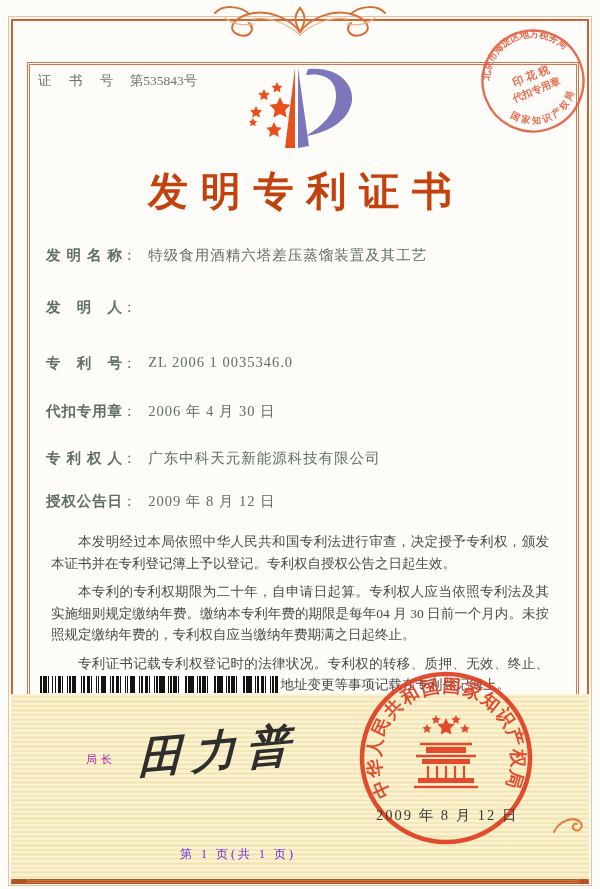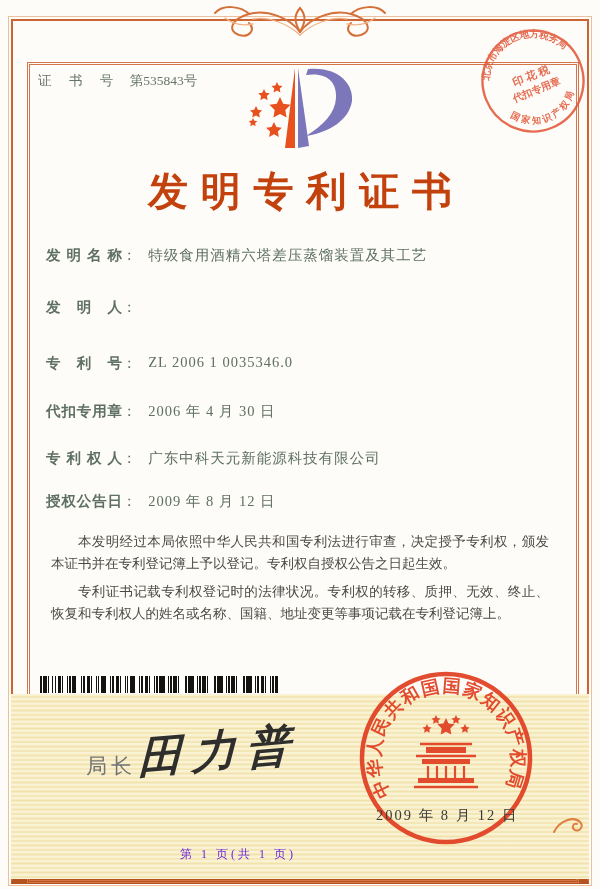--- a/index.html
+++ b/index.html
@@ -34,21 +34,21 @@
        line-height:21.5px;color:#4d4a45;text-align:justify;}
   .body-text p{margin:7px;text-indent:2em;}
 
   
   .barcode{position:absolute;left:40px;top:676px;width:238px;height:17px;
        background:repeating-linear-gradient(90deg,#151310 0 1.5px,#fff 1.5px 3px,
        #151310 3px 6.5px,#fff 6.5px 7.5px,#151310 7.5px 8.5px,#fff 8.5px 12px,
        #151310 12px 13px,#fff 13px 14.5px);}
   .wave-band{position:absolute;left:11px;top:694px;width:578px;height:185px;
        background:repeating-linear-gradient(180deg,#faf3d6 0px,#f9f1cf 1.5px,#f1e1ab 3px,#f9f1cf 4.5px);}
-  .director{position:absolute;left:86px;top:752px;font-size:21px;color:#737373;letter-spacing:4px;}
+  .director{position:absolute;left:86px;top:752px;font-size:11px;color:#a21caf;letter-spacing:4px;}
   .signature{position:absolute;left:138px;top:722px;font-size:44px;color:#2e2e2c;
        font-style:italic;font-weight:600;letter-spacing:10px;transform:rotate(-5deg) skewX(-6deg);}
   .seal{position:absolute;left:356px;top:668px;opacity:.93;}
   .grant-date-bottom{position:absolute;left:376px;top:806px;font-size:14.5px;
        color:#3a3a36;letter-spacing:2px;z-index:5;}
   .flourish{position:absolute;left:550px;top:806px;}
   .page-no{position:absolute;left:0;top:846px;width:476px;text-align:center;
        font-size:12px;color:#6d28d9;letter-spacing:3px;z-index:5;}
   .ornament{position:absolute;left:195px;top:2px;}
 </style>
@@ -133,20 +133,21 @@
   <span class="flabel">专 利 权 人</span><span class="fcolon">：</span>
   <span class="fvalue">广东中科天元新能源科技有限公司</span>
 </div>
 <div class="field-row" style="top:492px">
   <span class="flabel">授权公告日</span><span class="fcolon">：</span>
   <span class="fvalue">2009 年 8 月 12 日</span>
 </div>
 
 <div class="body-text">
   <p>本发明经过本局依照中华人民共和国专利法进行审查，决定授予专利权，颁发本证书并在专利登记簿上予以登记。专利权自授权公告之日起生效。</p>
+  <p>本专利的专利权期限为二十年，自申请日起算。专利权人应当依照专利法及其实施细则规定缴纳年费。缴纳本专利年费的期限是每年04 月 30 日前一个月内。未按照规定缴纳年费的，专利权自应当缴纳年费期满之日起终止。</p>
   <p>专利证书记载专利权登记时的法律状况。专利权的转移、质押、无效、终止、恢复和专利权人的姓名或名称、国籍、地址变更等事项记载在专利登记簿上。</p>
 </div>
 
 <div class="wave-band"></div>
 
 <div class="barcode"></div>
 
 <div class="director">局长</div>
 <div class="signature">田力普</div>
 

